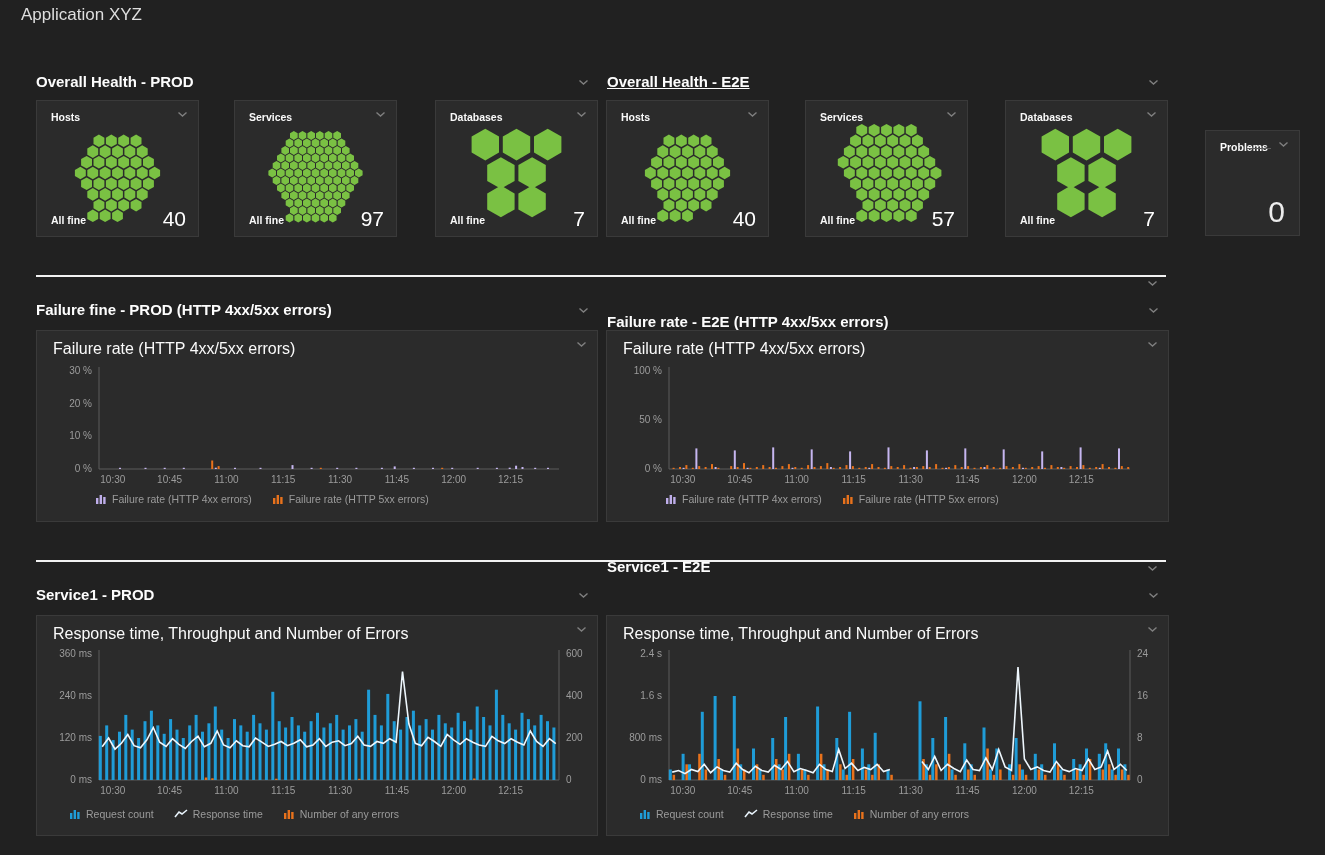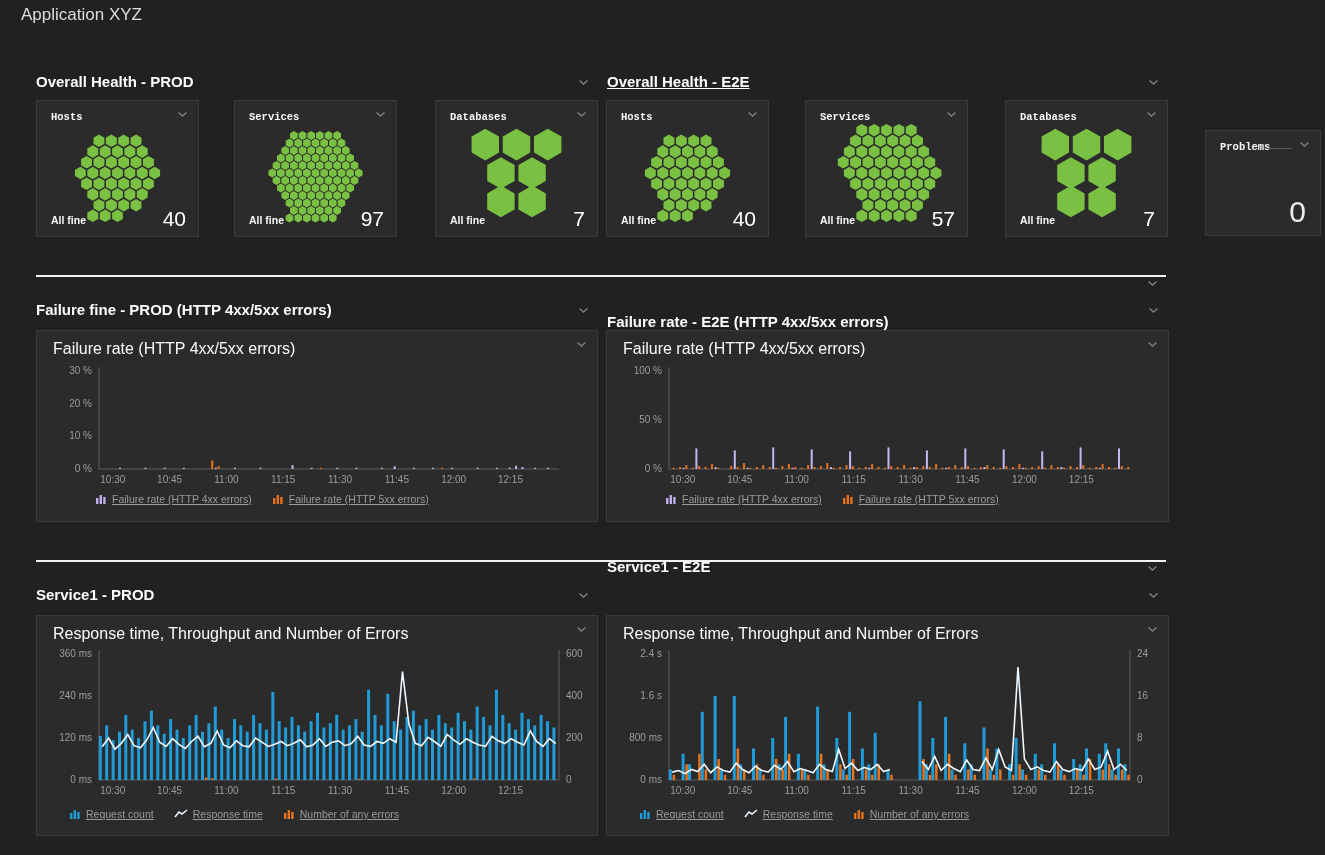--- a/index.html
+++ b/index.html
@@ -1,31 +1,31 @@
 <!DOCTYPE html>
 <html><head>
 <meta charset="utf-8">
 <style>
   html,body{margin:0;padding:0;background:#212121;width:1325px;height:855px;overflow:hidden;
     font-family:"Liberation Sans",sans-serif;color:#fff;position:relative;}
   .page-title{position:absolute;left:10px;top:5px;font-size:17px;color:#dedede;font-weight:normal;margin-left:11px;}
   .section-title{position:absolute;font-size:15px;font-weight:bold;color:#fdfdfd;white-space:nowrap;}
   .tile{position:absolute;background:#2b2b2b;border:1px solid #3a3a3a;box-sizing:border-box;}
-  .tile-label{position:absolute;top:10px;left:14px;font-size:10.5px;font-weight:bold;color:#fafafa;font-family:Liberation Mono, monospace;}
+  .tile-label{position:absolute;top:10px;left:14px;font-size:10.5px;font-weight:bold;color:#fafafa;}
   .all-fine{position:absolute;bottom:10px;left:14px;font-size:10.5px;font-weight:bold;color:#fafafa;}
   .count{position:absolute;bottom:5px;right:12px;font-size:21px;color:#fff;font-weight:normal;}
   .big-count{position:absolute;bottom:6px;right:14px;font-size:30px;color:#ececec;font-weight:200;}
   .chev{position:absolute;width:11px;height:7px;line-height:0;}
   .tile .chev{top:10px;right:10px;}
   .divider{position:absolute;height:2px;background:#f2f2f2;}
   .problems-line{position:absolute;top:17px;right:28px;width:24px;height:1px;background:#5d5d5d;}
   .chart-header{position:absolute;top:9px;left:16px;font-size:16px;font-weight:normal;color:#fafafa;white-space:nowrap;}
   svg.plot{position:absolute;left:0;top:28px;}
   svg text{font-family:"Liberation Sans",sans-serif;}
-  .legend{position:absolute;display:flex;gap:20px;align-items:center;font-size:10.5px;color:#9b9b9b;white-space:nowrap;text-decoration:underline;}
+  .legend{position:absolute;display:flex;gap:20px;align-items:center;font-size:10.5px;color:#9b9b9b;white-space:nowrap;}
   .legend-item{display:flex;align-items:center;gap:5px;}
   .licon{display:inline-block;line-height:0;}
   .honeycomb{position:absolute;left:0;top:8px;}
 </style>
 </head>
 <body>
 
 <div class="page-title">Application XYZ</div>
 
 <div class="section-title" style="left:36px;top:73px;">Overall Health - PROD</div>
@@ -339,21 +339,21 @@
       <polygon points="111.7,19.7 125.4,27.6 125.4,43.5 111.7,51.4 98.0,43.5 98.0,27.6" fill="#7ac143"></polygon>
       <polygon points="64.9,48.2 78.6,56.1 78.6,71.9 64.9,79.8 51.2,71.9 51.2,56.1" fill="#7ac143"></polygon>
       <polygon points="96.1,48.2 109.8,56.1 109.8,71.9 96.1,79.8 82.4,71.9 82.4,56.1" fill="#7ac143"></polygon>
       <polygon points="64.9,76.6 78.6,84.5 78.6,100.4 64.9,108.3 51.2,100.4 51.2,84.5" fill="#7ac143"></polygon>
       <polygon points="96.1,76.6 109.8,84.5 109.8,100.4 96.1,108.3 82.4,100.4 82.4,84.5" fill="#7ac143"></polygon>
     </svg>
   <span class="all-fine">All fine</span>
   <span class="count">7</span>
 </div>
 
-<div class="tile" style="left:1205px;top:130px;width:116px;height:106px;">
+<div class="tile" style="left:1205px;top:130px;width:95px;height:106px;">
   <span class="tile-label">Problems</span>
   <span class="problems-line"></span>
   <span class="chev"><svg width="11" height="7">
         <path d="M1.5 1.5 L5.5 5 L9.5 1.5" stroke="#7f7f7f" stroke-width="1.4" fill="none"></path>
       </svg></span>
   <span class="big-count">0</span>
 </div>
 
 <div class="divider" style="left:36px;top:275px;width:1130px;"></div>
 <span class="chev" style="left:1147px;top:280px;"><svg width="11" height="7">

